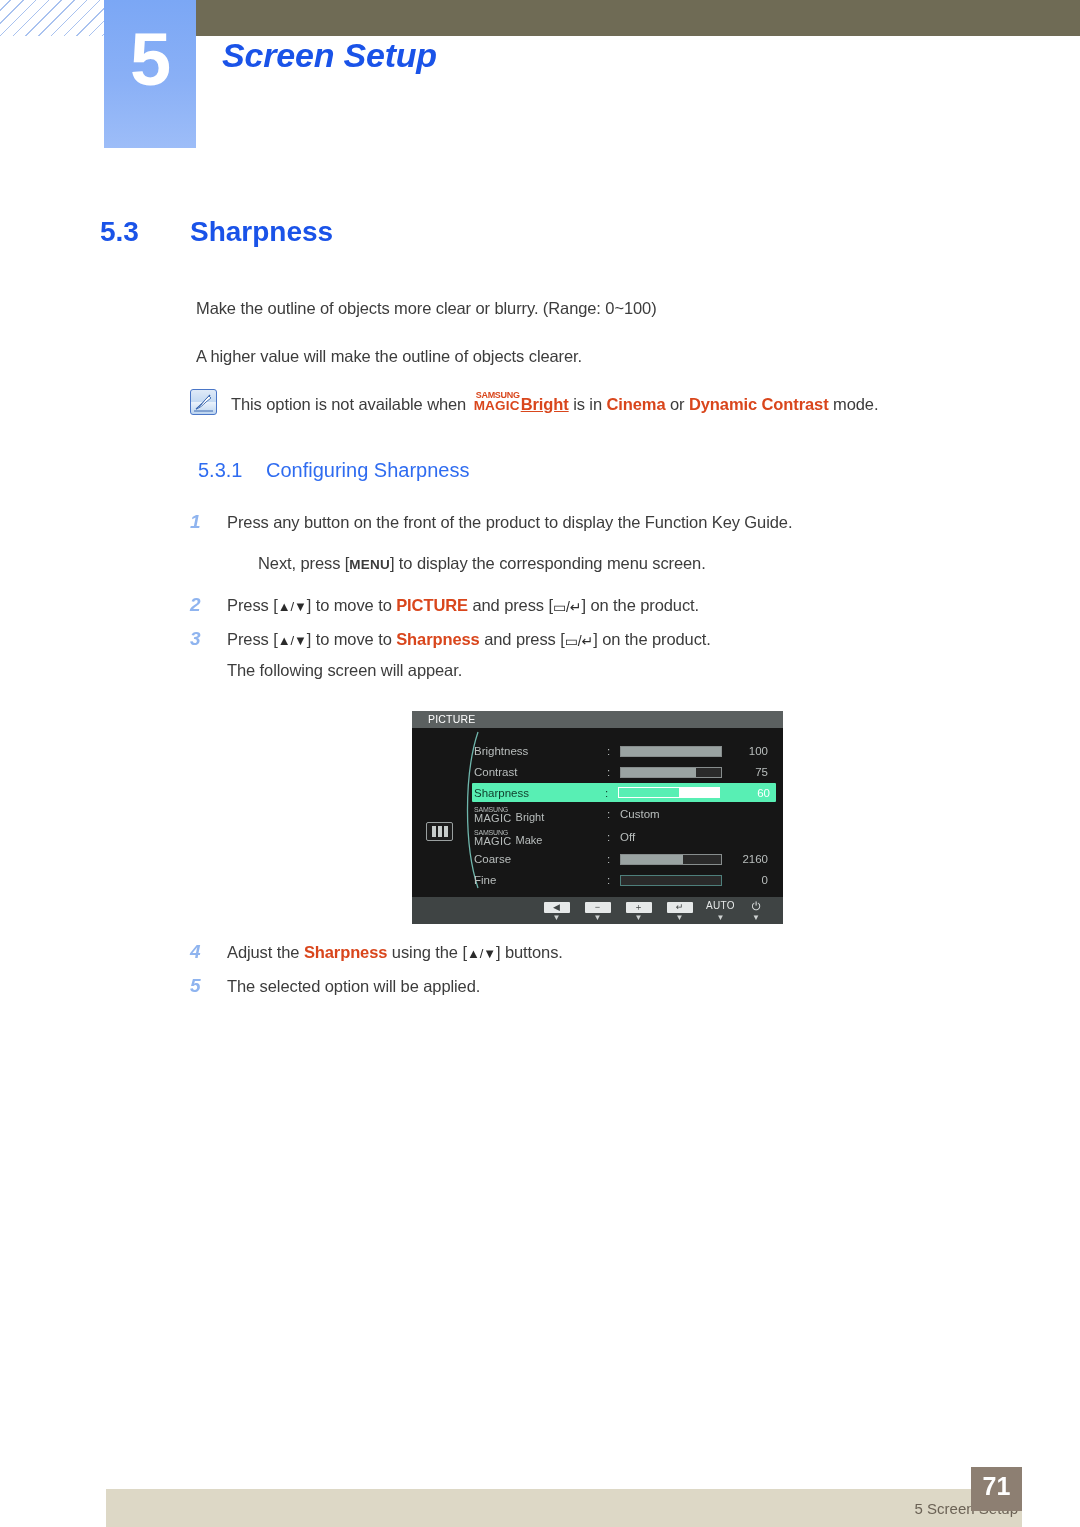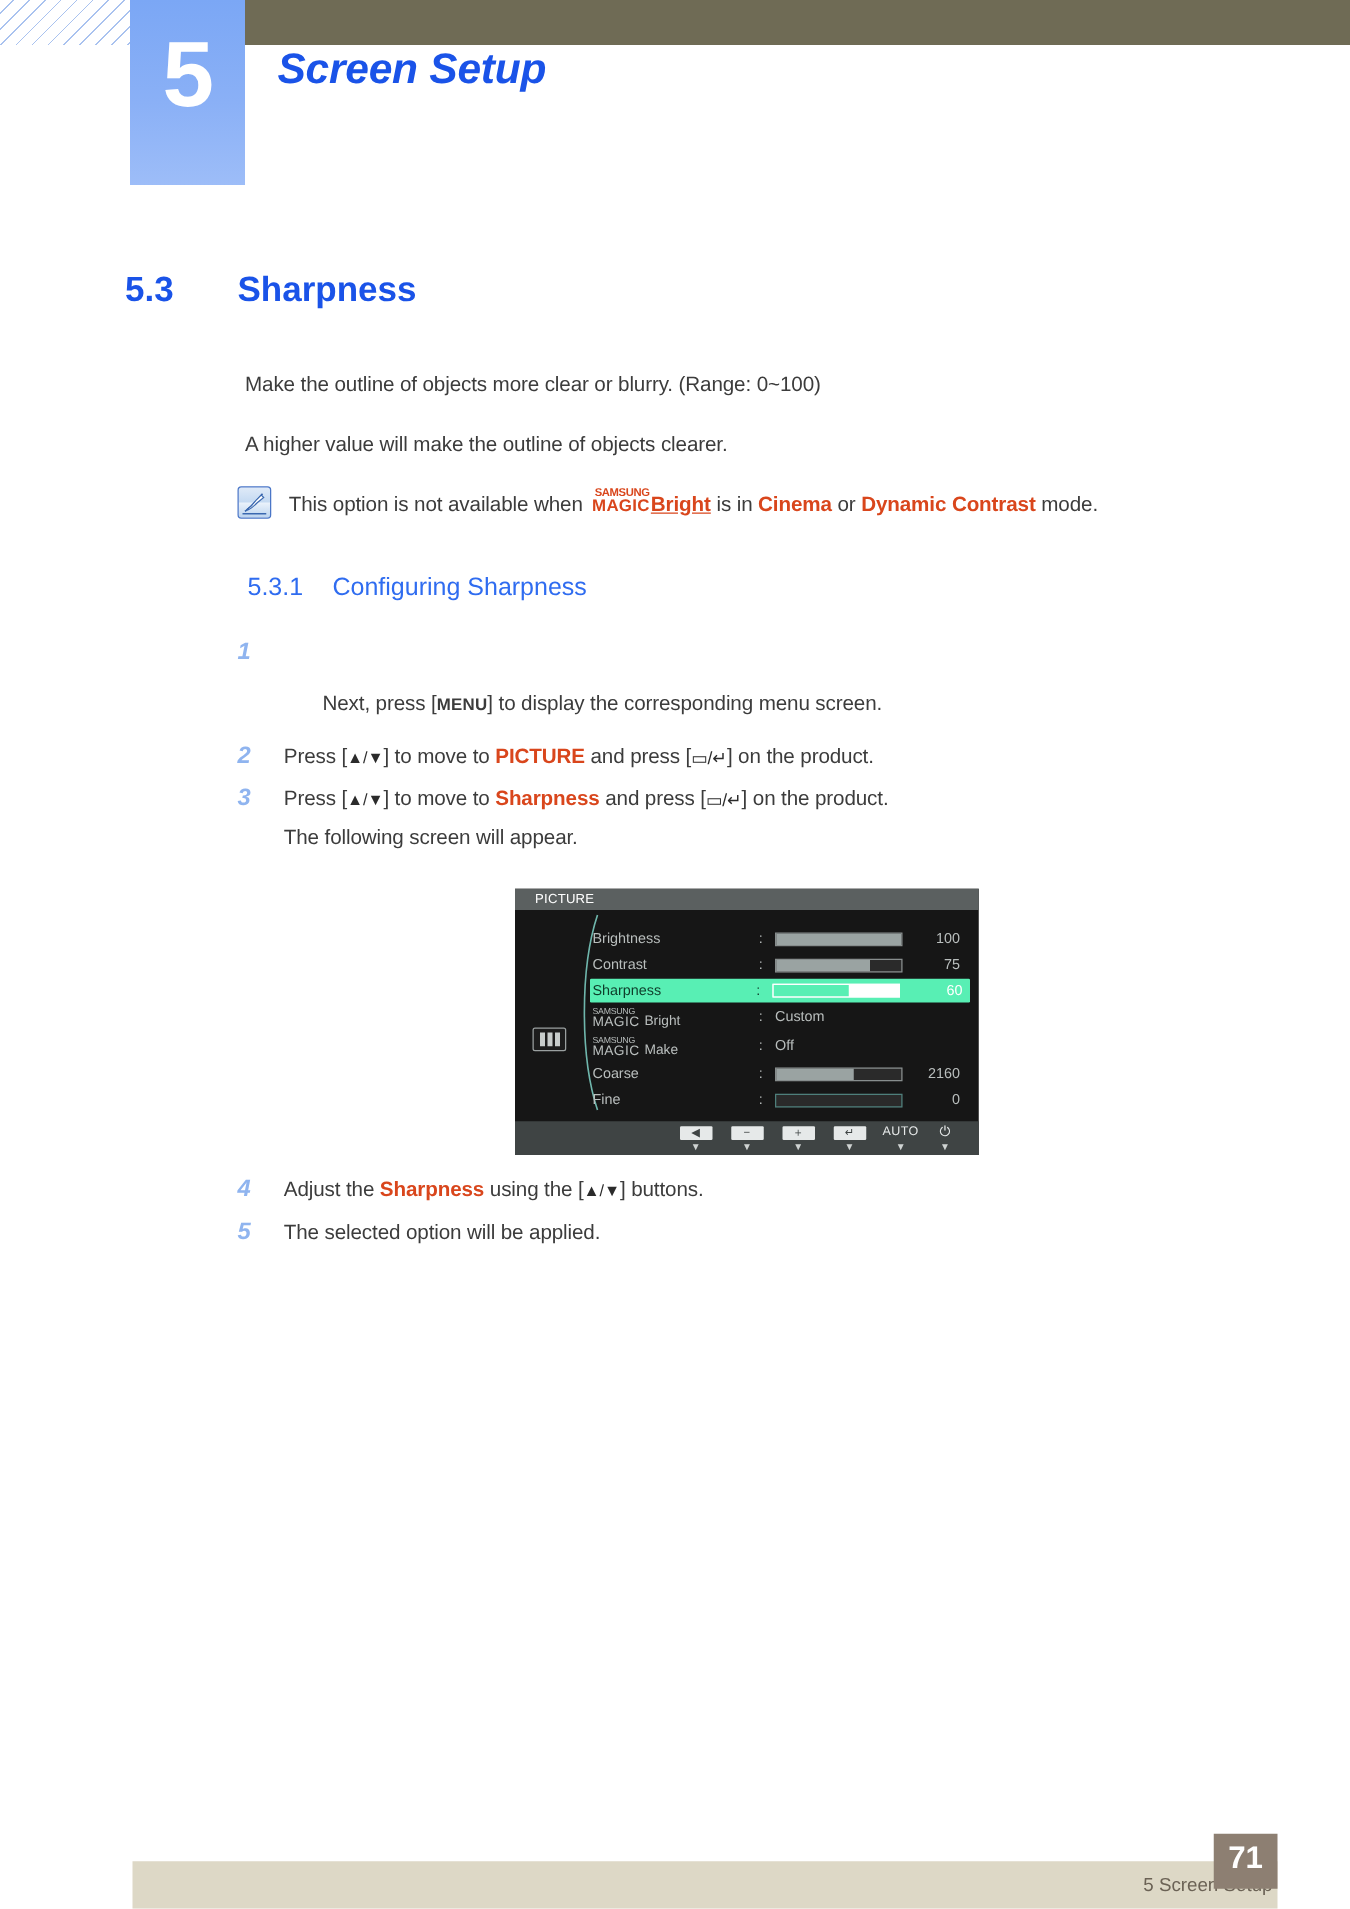--- a/index.html
+++ b/index.html
@@ -420,20 +420,21 @@
     <span>This option is not available when </span><span class="magic-logo"><span class="sam">SAMSUNG</span><span class="mag">MAGIC</span></span><span class="magic-bright">Bright</span><span> is in </span><span class="hl-red">Cinema</span><span> or </span><span class="hl-red">Dynamic Contrast</span><span> mode.</span>
   </div>
 </div>
 
 <div id="subsection-heading">
   <span class="num">5.3.1</span><span>Configuring Sharpness</span>
 </div>
 
 <div class="step" id="step-1">
   <span class="step-num">1</span>
+  <span class="step-text">Press any button on the front of the product to display the Function Key Guide.</span>
 </div>
 <div class="sub-line" id="line-1a">
   <span>Next, press [</span><span class="keycap">MENU</span><span>] to display the corresponding menu screen.</span>
 </div>
 
 <div class="step" id="step-2">
   <span class="step-num">2</span>
   <span class="step-text"><span>Press [</span><span class="arrow-gl">▲/▼</span><span>] to move to </span><span class="hl-red">PICTURE</span><span> and press [</span><span class="btn-gl">▭/↵</span><span>] on the product.</span></span>
 </div>
 

